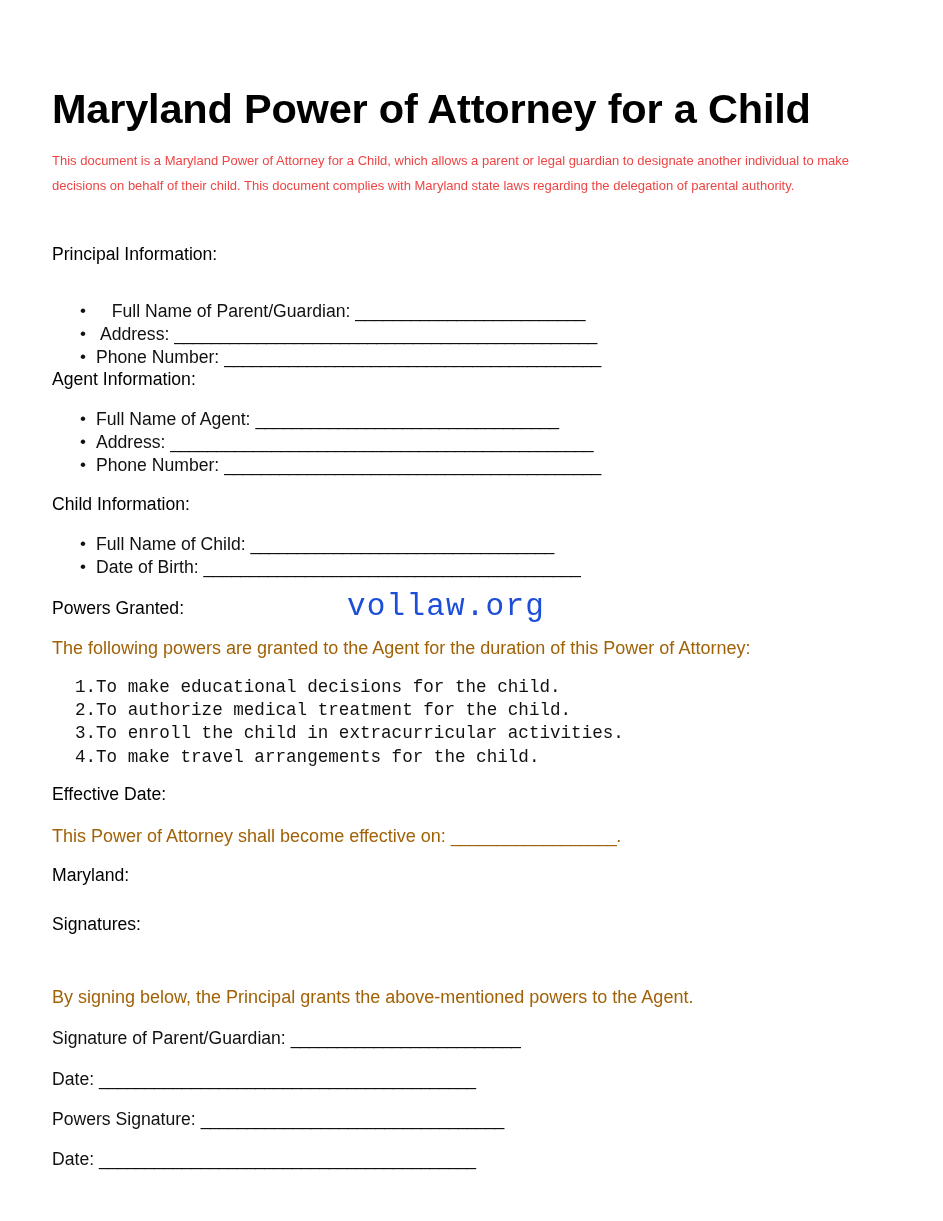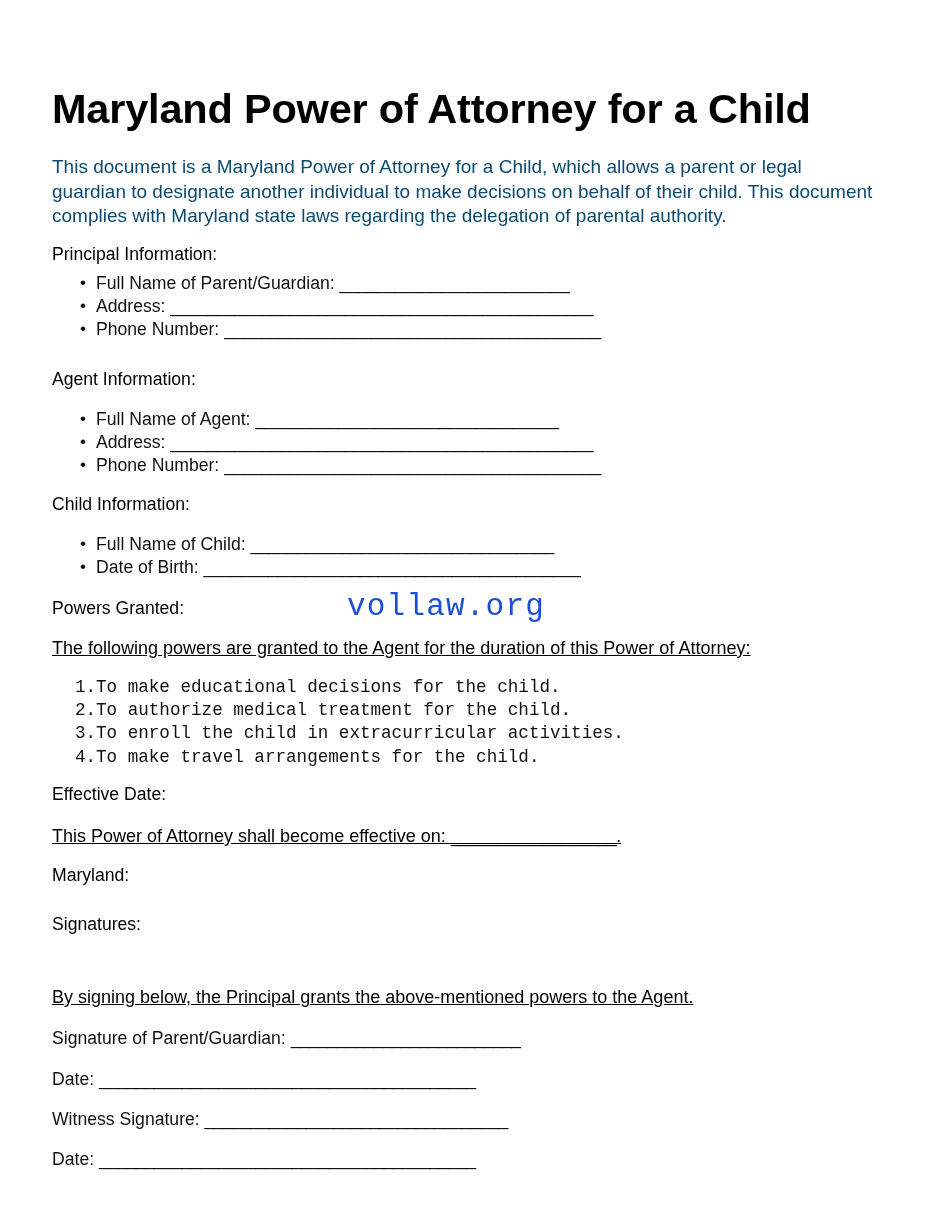--- a/index.html
+++ b/index.html
@@ -41,40 +41,39 @@
 
   
   .block {
     position: absolute;
     left: 52px;
   }
 
   .intro {
     top: 136px;
     width: 828px;
-    font-size: 19px;
+    font-size: 13px;
     line-height: 24.5px;
     text-align: left;
-    color: #0c4a6e;
+    color: #ef4444;
   }
 
   .section-heading {
     font-size: 17.6px;
     font-weight: normal;
     line-height: 22px;
     white-space: nowrap;
     color: #000;
   }
 
   .para {
     font-size: 18px;
     line-height: 24px;
     white-space: nowrap;
-    color: #000000;
-    text-decoration: underline;
+    color: #a16207;
   }
 
   
   ul.bullets, ol.numbers {
     margin: 0;
     padding: 0;
     list-style: none;
   }
   ul.bullets li, ol.numbers li {
     font-size: 17.6px;
@@ -139,21 +138,21 @@
 </head>
 <body>
 
 <div class="page">
 
   <h1 class="doc-title">Maryland Power of Attorney for a Child</h1>
 
   <p class="block intro">This document is a Maryland Power of Attorney for a Child, which allows a parent or legal guardian to designate another individual to make decisions on behalf of their child. This document complies with Maryland state laws regarding the delegation of parental authority.</p>
 
   <div class="block section-heading" style="top:243px;">Principal Information:</div>
-  <ul class="bullets block" style="top:272px;">
+  <ul class="bullets block" style="top:300px;text-align:center;">
     <li><span>Full Name of Parent/Guardian:</span> <span class="blank">_________________________</span></li>
     <li><span>Address:</span> <span class="blank">______________________________________________</span></li>
     <li><span>Phone Number:</span> <span class="blank">_________________________________________</span></li>
   </ul>
 
   <div class="block section-heading" style="top:368px;">Agent Information:</div>
   <ul class="bullets block" style="top:408px;">
     <li><span>Full Name of Agent:</span> <span class="blank">_________________________________</span></li>
     <li><span>Address:</span> <span class="blank">______________________________________________</span></li>
     <li><span>Phone Number:</span> <span class="blank">_________________________________________</span></li>
@@ -179,16 +178,16 @@
   <div class="block section-heading" style="top:783px;">Effective Date:</div>
   <div class="block para" style="top:824px;"><span>This Power of Attorney shall become effective on:</span> <span class="blank">__________________</span><span>.</span></div>
 
   <div class="block section-heading" style="top:864px;">Maryland:</div>
 
   <div class="block section-heading" style="top:913px;">Signatures:</div>
   <div class="block para" style="top:985px;">By signing below, the Principal grants the above-mentioned powers to the Agent.</div>
 
   <div class="block sig-line" style="top:1026px;"><span>Signature of Parent/Guardian:</span> <span class="blank">_________________________</span></div>
   <div class="block sig-line" style="top:1067px;"><span>Date:</span> <span class="blank">_________________________________________</span></div>
-  <div class="block sig-line" style="top:1107px;"><span>Witness Signature:</span> <span class="blank">_________________________________</span></div>
+  <div class="block sig-line" style="top:1107px;"><span>Powers Signature:</span> <span class="blank">_________________________________</span></div>
   <div class="block sig-line" style="top:1147px;"><span>Date:</span> <span class="blank">_________________________________________</span></div>
 
 </div>
 
 </body></html>

